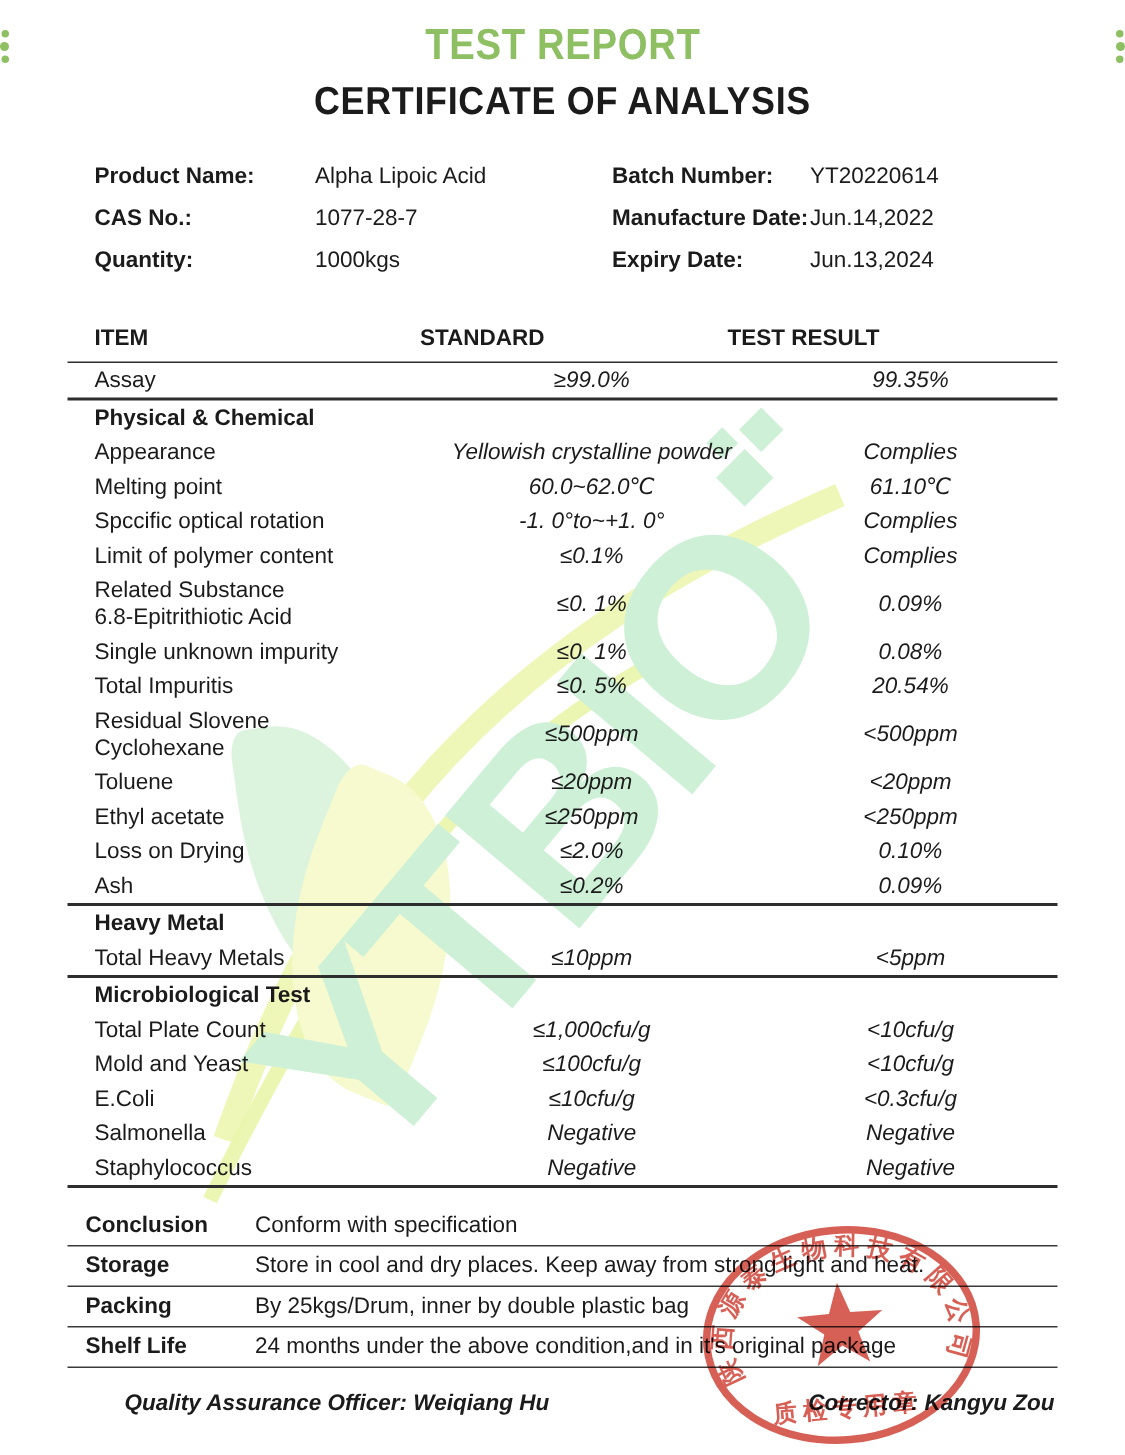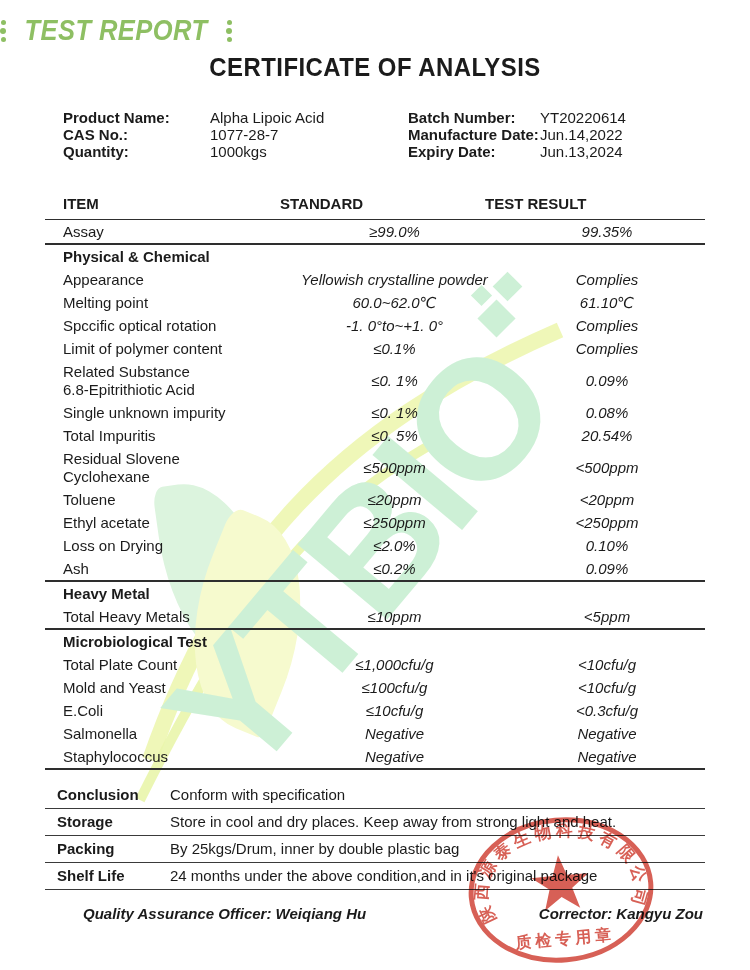--- a/index.html
+++ b/index.html
@@ -15,29 +15,29 @@
     position:absolute; left:60px; top:475px; width:600px; text-align:center;
     font-size:170px; line-height:170px; font-weight:800; letter-spacing:-6px;
     transform:rotate(-50deg); white-space:nowrap;
   }
   .wm-diamond { position:absolute; }
   .wm-leaf { position:absolute; border-radius:10% 75% 5% 75%; }
 
   
   .content { position:relative; z-index:1; }
 
-  .badge-row { display:flex; justify-content:flex-start; align-items:center; gap:6px; padding-top:14px;font-style:italic; }
+  .badge-row { display:flex; justify-content:space-between; align-items:center; gap:34px; padding-top:14px; }
   .badge-title { font-size:29px; font-weight:800; letter-spacing:0.5px; transform:scaleX(0.88); white-space:nowrap; }
   .dots { display:flex; flex-direction:column; align-items:center; gap:3px; }
   .dots i { display:block; width:5px; height:5px; border-radius:50%; }
   .dots i:nth-child(2) { width:6px; height:6px; }
 
   .main-title { margin-top:5px; text-align:center; font-size:26px; font-weight:800; letter-spacing:0.5px; transform:scaleX(0.92); }
 
-  .product { margin:26px 45px 0; display:grid; grid-template-columns:165px 180px 150px 1fr; font-size:15px; align-items:center; }
+  .product { margin:26px 45px 0; display:grid; grid-template-columns:165px 180px 150px 1fr; row-gap:11px; font-size:15px; align-items:center; }
   .product .lbl { font-weight:700; padding-left:18px; }
 
   .coa { margin:33px 45px 0; font-size:15px; }
   .coa-head { display:grid; grid-template-columns:235px 205px 1fr; font-weight:700; padding:2px 0 7px; border-bottom:1.6px solid #2e2e2e; }
   .coa-head .c1 { padding-left:18px; }
   .coa-head .c2, .coa-head .c3 { text-align:left; }
 
   .trow { display:grid; grid-template-columns:235px 205px 1fr; padding:2.5px 0; align-items:center; line-height:18px; min-height:18px;gap:12px; }
   .trow .c1 { padding-left:18px; }
   .trow .c2, .trow .c3 { text-align:center;font-style:italic; }

